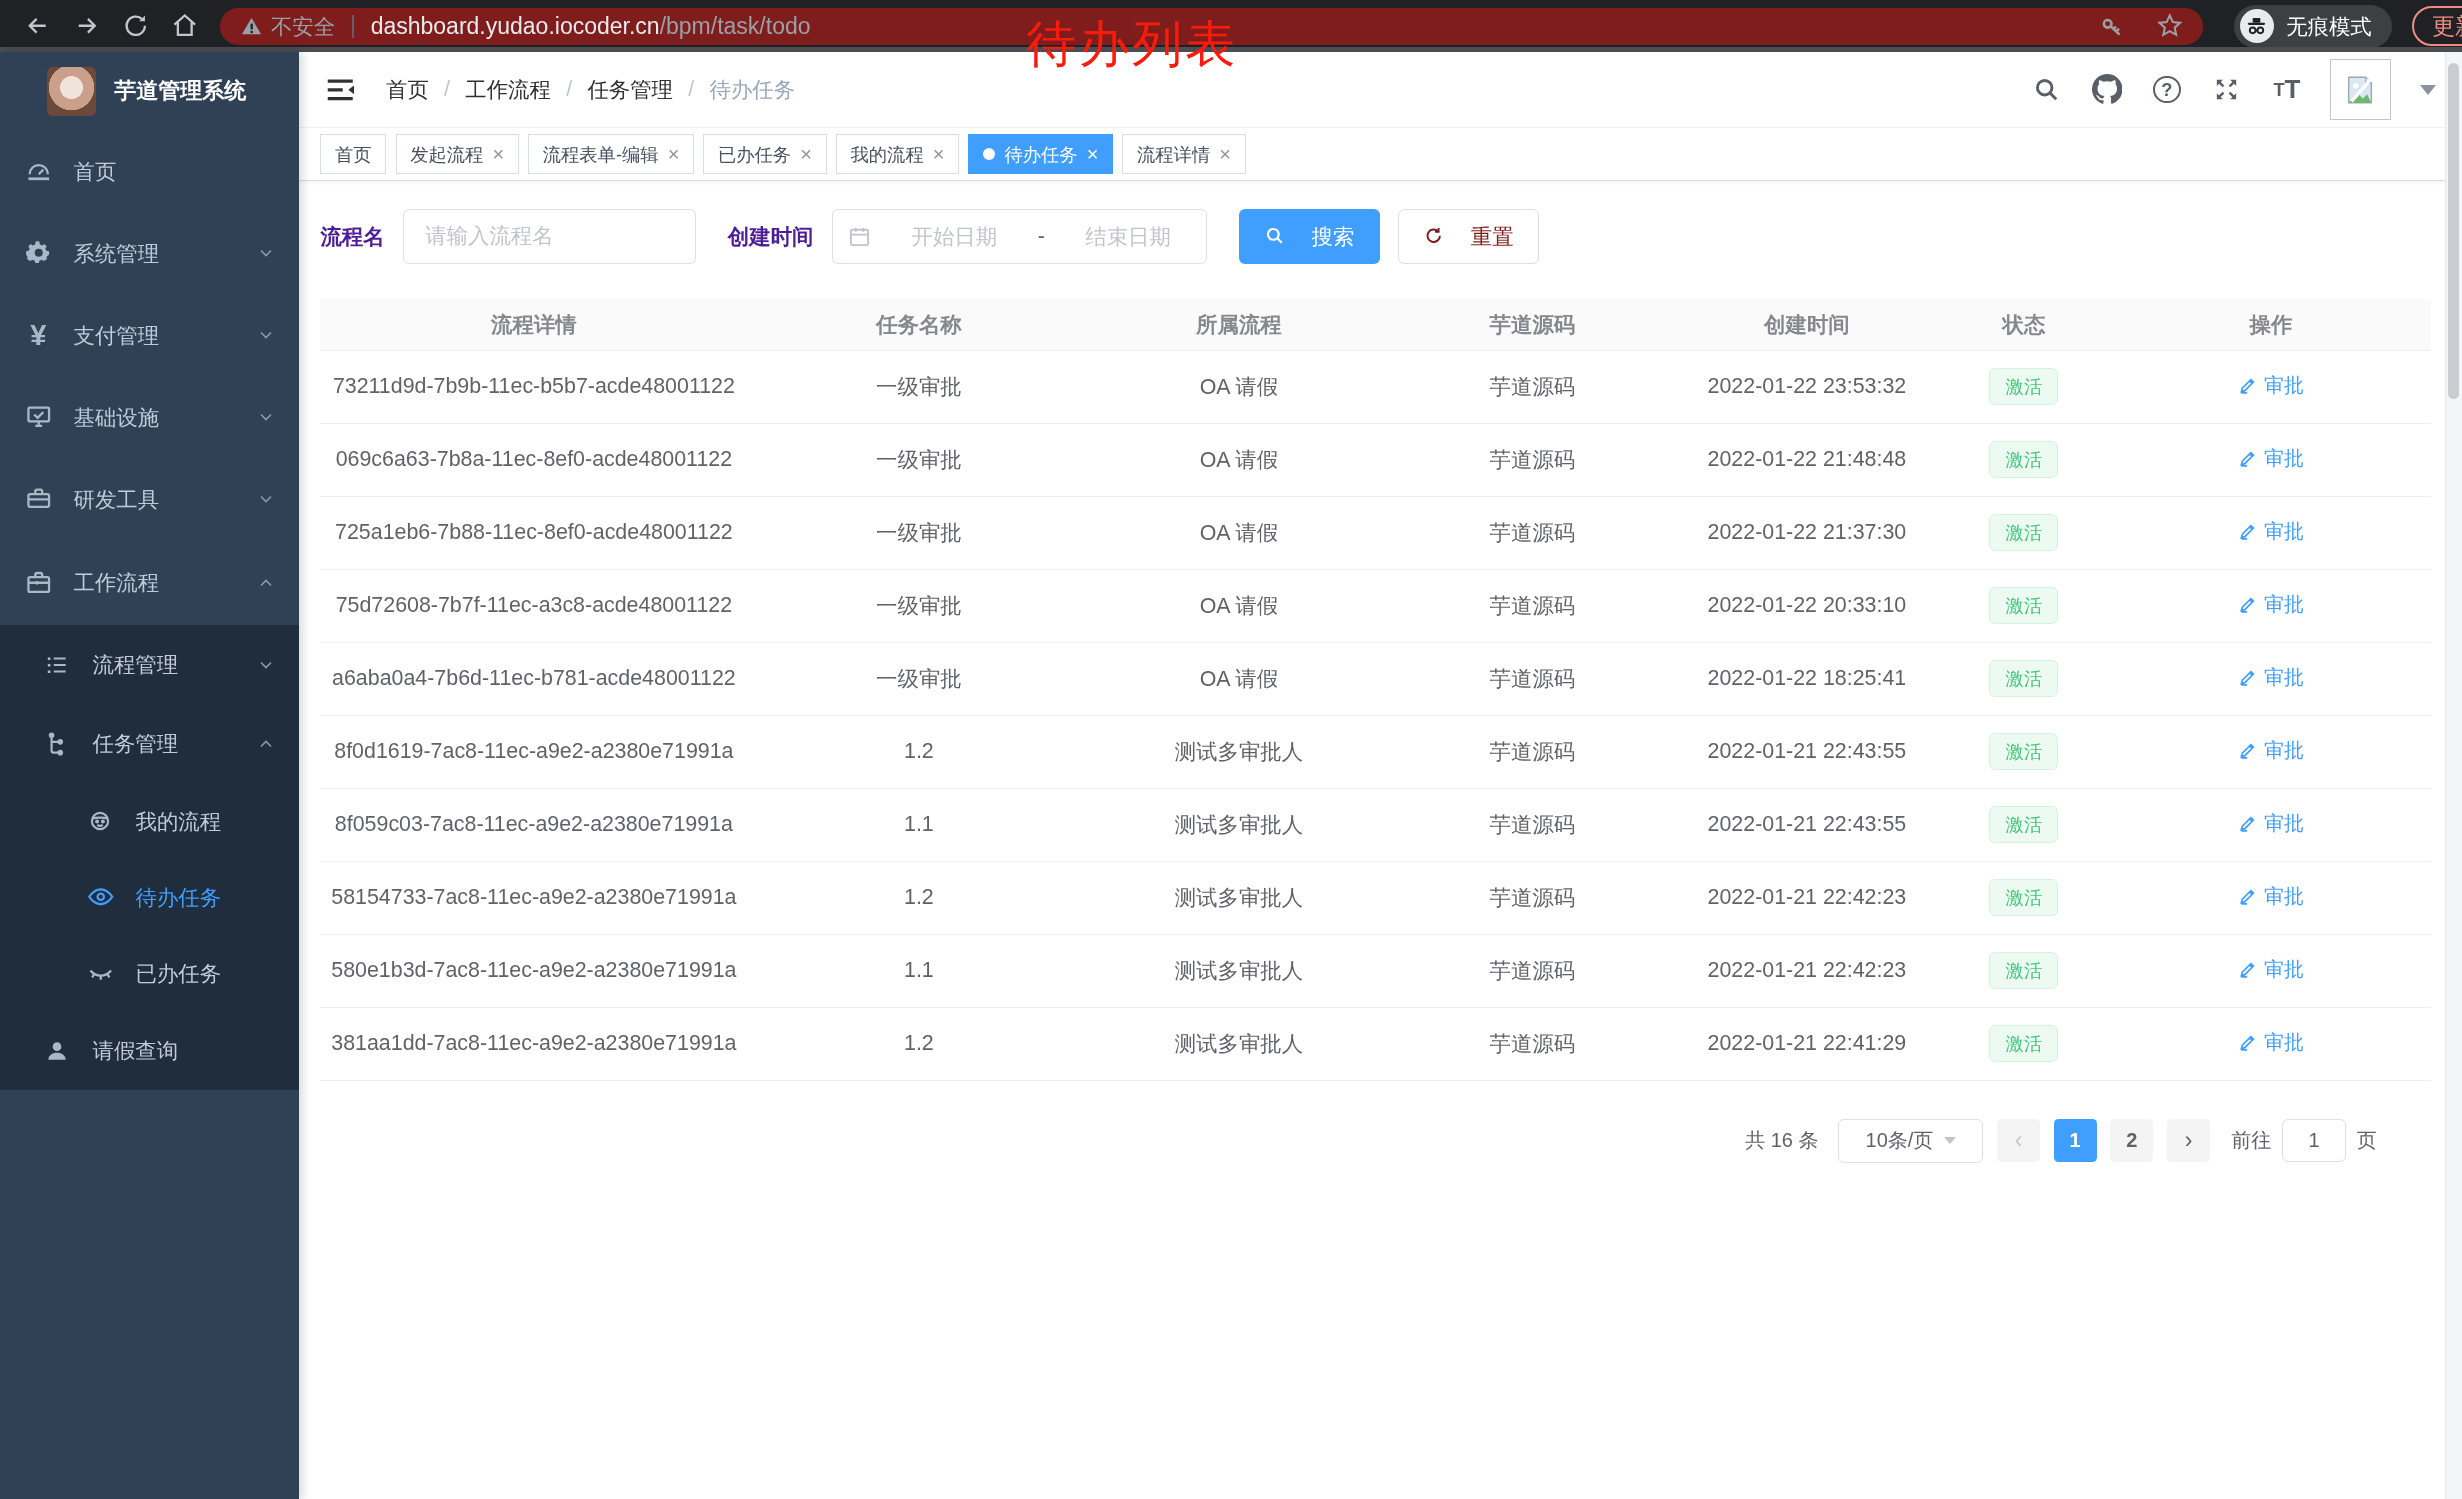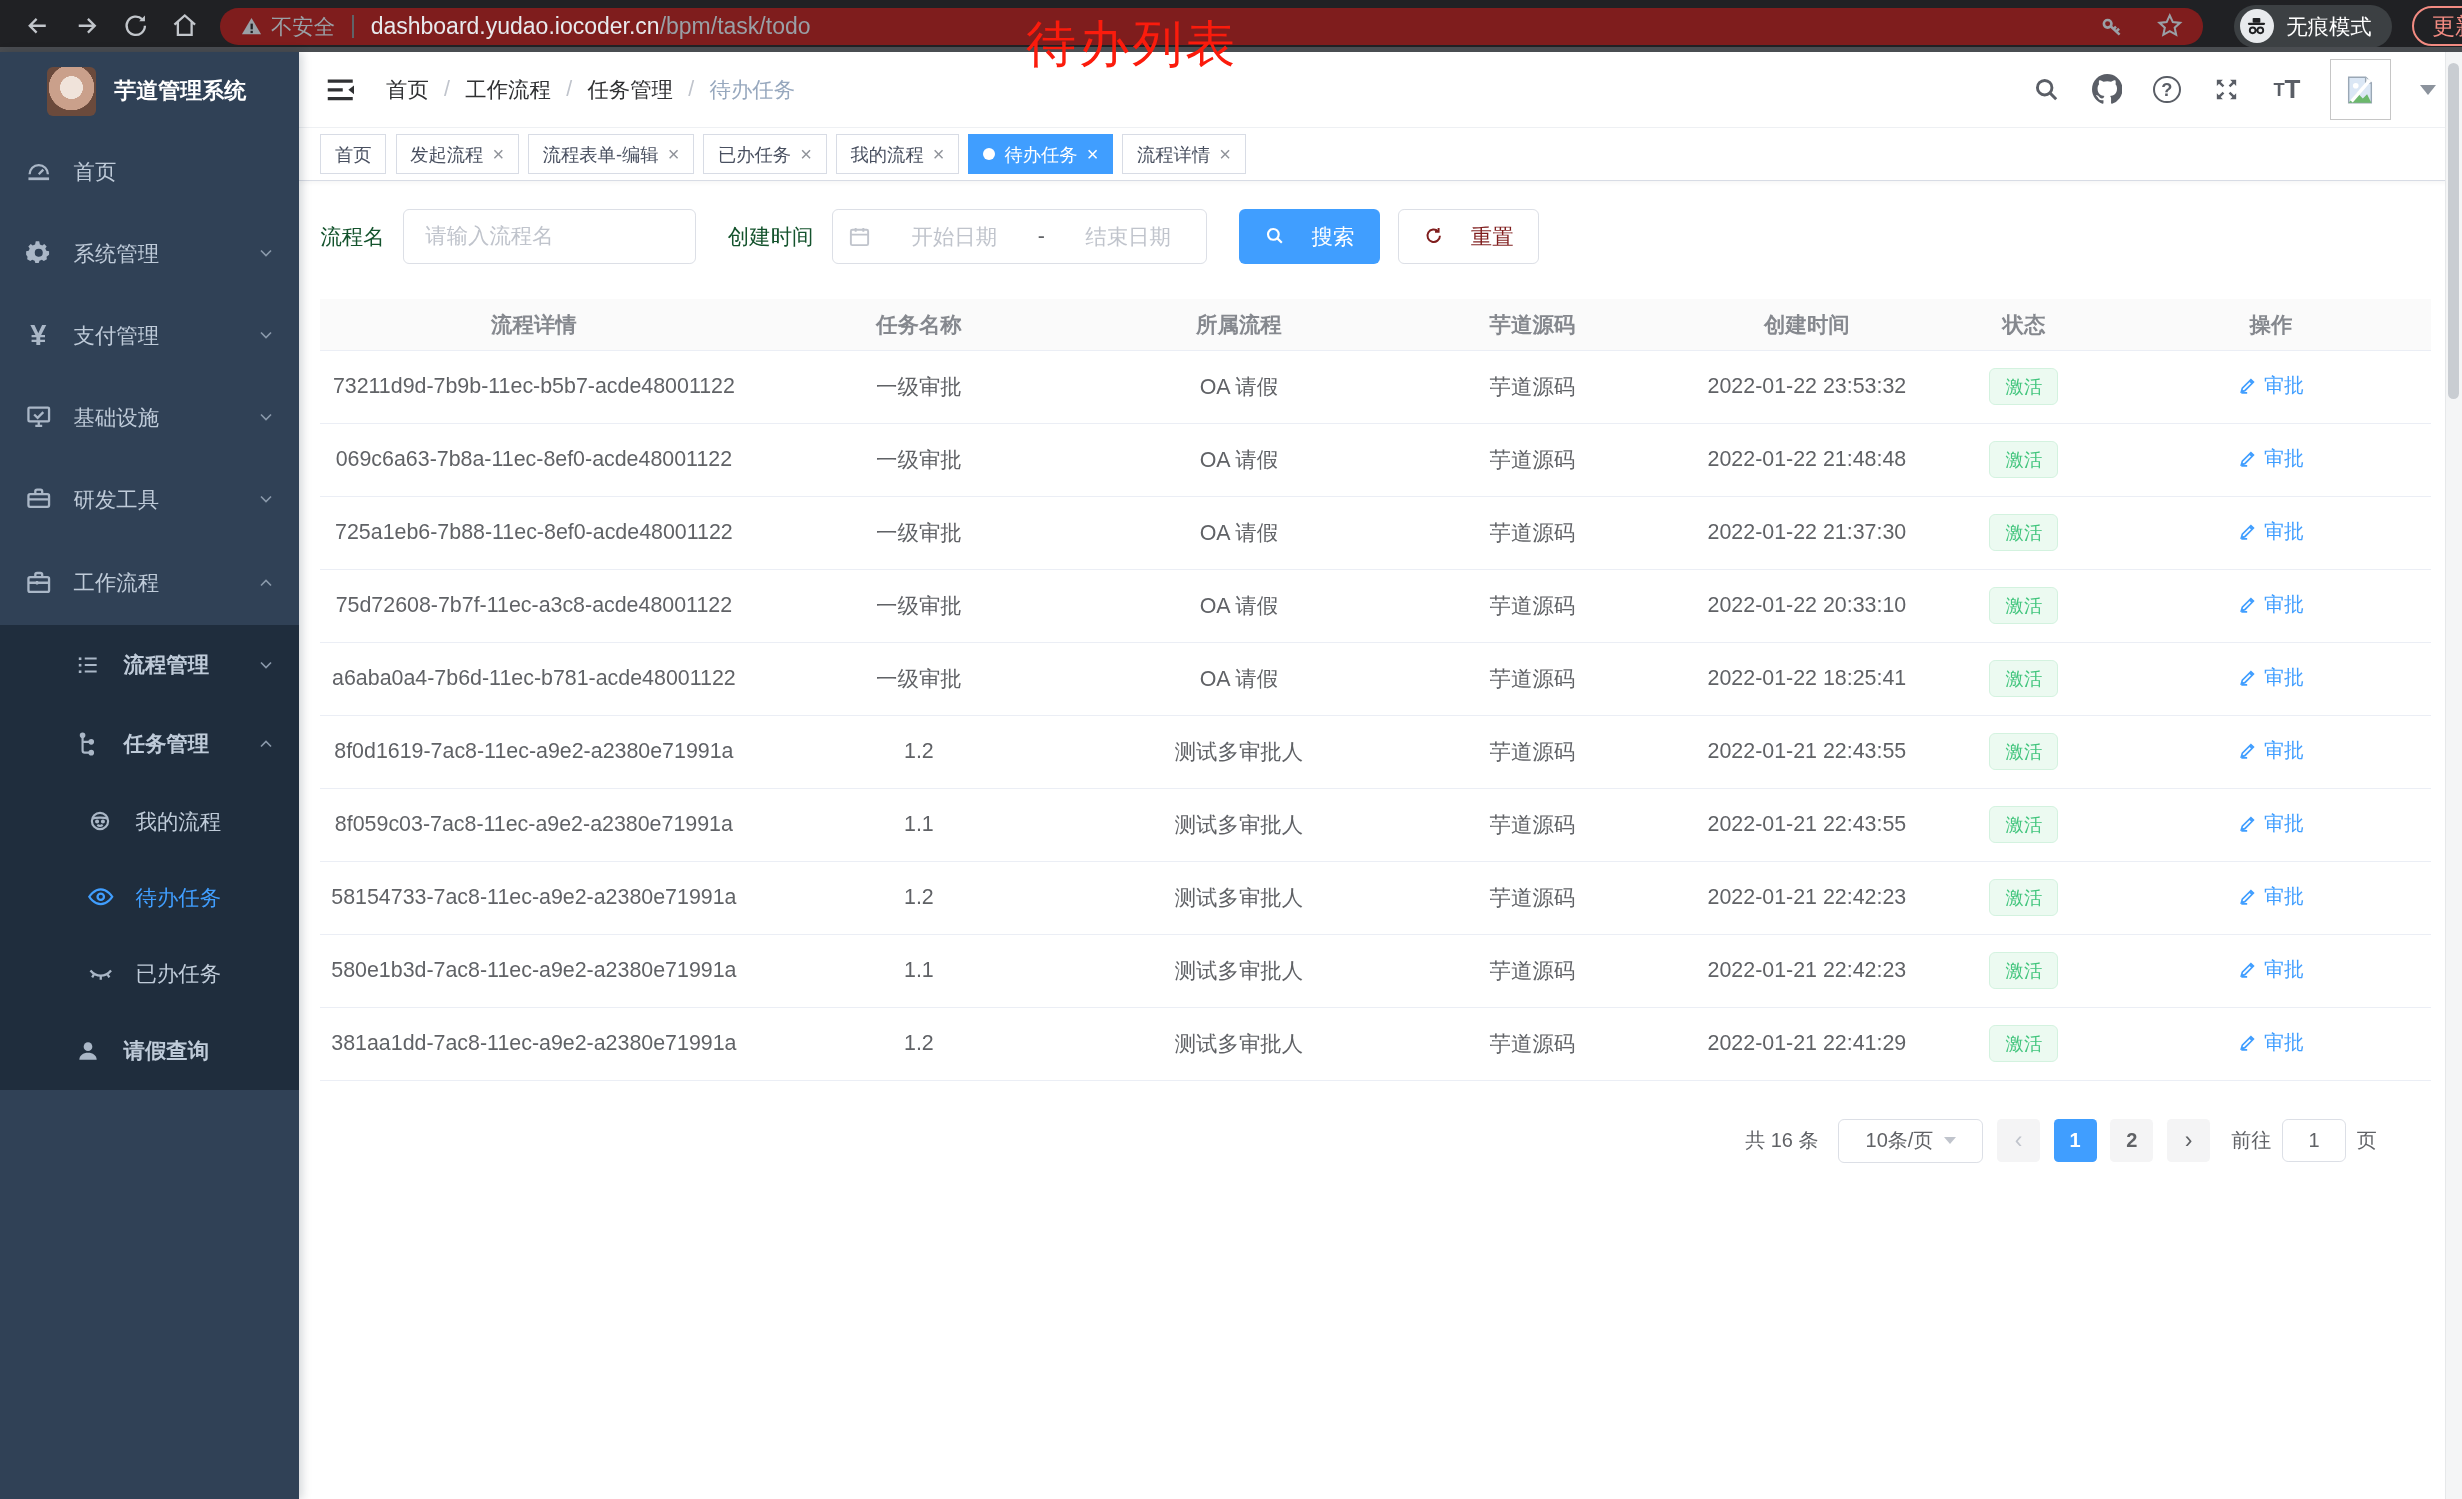--- a/index.html
+++ b/index.html
@@ -46,21 +46,21 @@
   .logo-title { color:#fff; font-size:22px; font-weight:bold; white-space:nowrap; }
   .menu-item { display:flex; align-items:center; position:relative; color:#bfcbd9;
                font-size:21.4px; cursor:pointer; }
   .menu-item .mi-label { margin-left:20px; white-space:nowrap; }
   .mi-icon { width:30.5px; height:30.5px; display:flex; align-items:center; justify-content:center;
              color:#aab7c7; flex:0 0 auto; }
   .chev { position:absolute; right:23px; color:#8a99ab; }
   .lvl0 { height:82px; padding-left:23px; }
   .lvl0.tall { height:85px; }
   .submenu { background:#1f2d3d; }
-  .lvl1 { height:79px; padding-left:73px;font-weight:bold; }
+  .lvl1 { height:79px; padding-left:42px; }
   .lvl2 { height:76px; padding-left:85px; }
   .menu-item.active { color:#409eff; }
   .menu-item.active .mi-icon { color:#409eff; }
 
   
   .main { flex:1 1 auto; display:flex; flex-direction:column; background:#fff; min-width:0; }
 
   .navbar { height:76px; background:#fff; display:flex; align-items:center;
             padding:0 26px; border-bottom:1.5px solid #eef0f3; position:relative; }
   .fold { color:#303133; margin-right:30.5px; cursor:pointer; }
@@ -90,21 +90,21 @@
              padding:0 13.7px; cursor:pointer; white-space:nowrap; }
   .tag-tab .tab-close { font-size:20px; color:#90939a; line-height:1; }
   .tag-tab.active { background:#409eff; border-color:#409eff; color:#fff; }
   .tag-tab.active .tab-close { color:#fff; }
   .tab-dot { width:12.2px; height:12.2px; border-radius:50%; background:#fff; }
 
   
   .content { flex:1 1 auto; padding:27.5px 18.3px 0 21.4px; position:relative; }
 
   .filter-row { display:flex; align-items:center; font-size:21.4px; color:#606266; }
-  .f-label { font-weight:400; color:#14532d; margin-right:18.3px; white-space:nowrap; }
+  .f-label { font-weight:700; color:#4c1d95; margin-right:18.3px; white-space:nowrap; }
   .f-input { width:293px; height:55px; border:1.5px solid #dcdfe6; border-radius:6.1px;
              padding:0 21.4px; font-size:21.4px; color:#606266; outline:none;
              font-family:Liberation Serif, serif; }
   .f-input::placeholder { color:#c0c4cc; }
   .f-gap { width:32px; }
   .date-box { width:375px; height:55px; border:1.5px solid #dcdfe6; border-radius:6.1px;
               display:flex; align-items:center; padding:0 15.3px; gap:21px; color:#c0c4cc; }
   .date-ph { font-size:21.4px; color:#c0c4cc; flex:1; text-align:center; white-space:nowrap; }
   .date-sep { color:#606266; font-size:21.4px; }
   .btn { height:55px; border-radius:6.1px; display:inline-flex; align-items:center;

